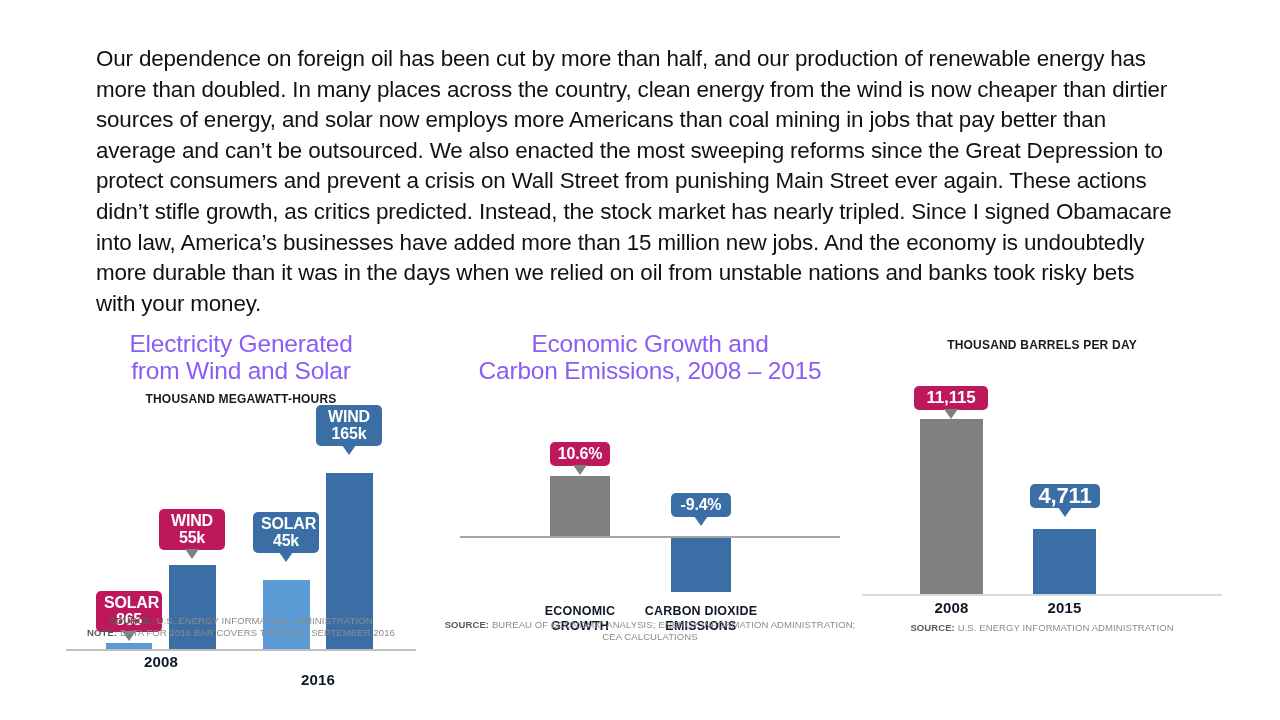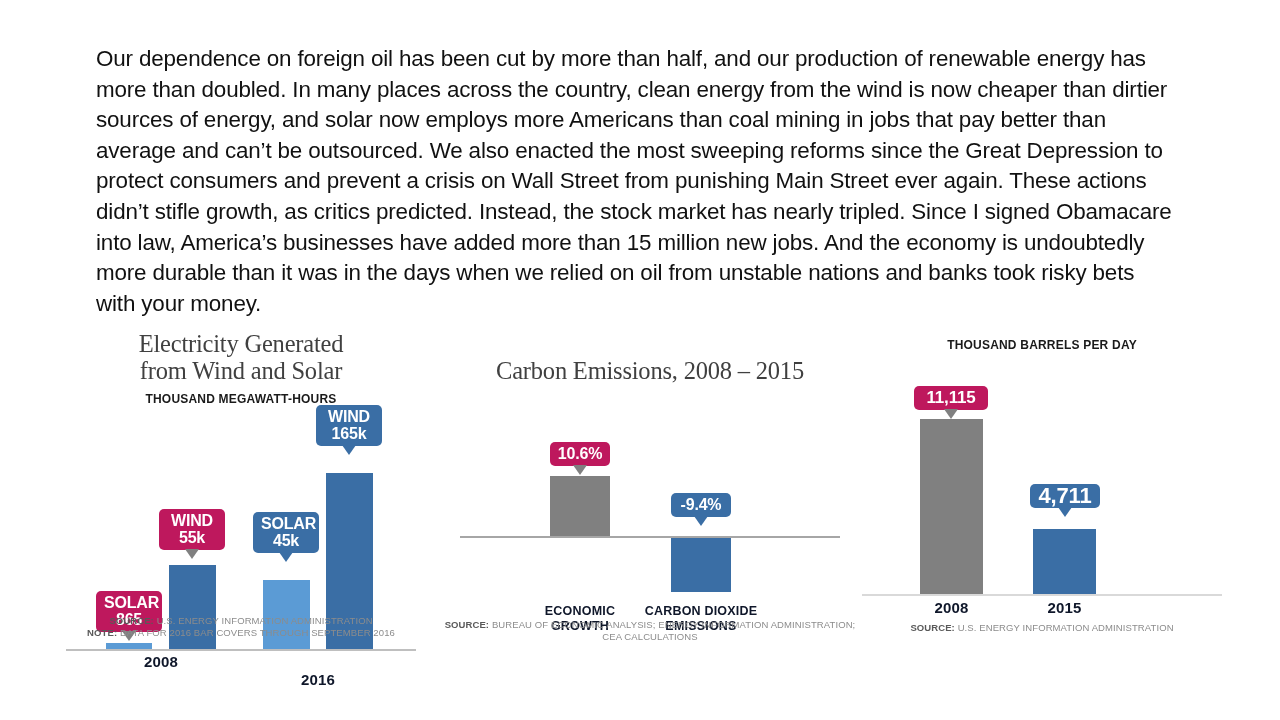--- a/index.html
+++ b/index.html
@@ -48,26 +48,26 @@
     position: absolute;
     top: 0;
     height: 330px;
   }
   #chart-wind-solar { left: 58px;  width: 366px; }
   #chart-growth     { left: 440px; width: 420px; }
   #chart-oil        { left: 862px; width: 360px; }
 
   .chart-title {
     text-align: center;
-    color: #404040;
+    color: #8b5cf6;
     font-size: 25px;
     line-height: 27px;
     font-weight: 400;
     letter-spacing: -0.2px;
-    font-family: Liberation Serif, serif;
+    font-family: Liberation Sans, sans-serif;
   }
   .chart-title.two-line { font-size: 24.5px; }
   .chart-subtitle {
     text-align: center;
     color: #1a1a1a;
     font-size: 12px;
     font-weight: bold;
     letter-spacing: 0.2px;
     margin-top: 8px;
   }
@@ -206,21 +206,21 @@
         </div>
         <div>
           <b>NOTE:</b><span> DATA FOR 2016 BAR COVERS THROUGH SEPTEMBER 2016</span>
         </div>
       </div>
     </div>
 
     <div class="chart" id="chart-growth">
 
       <div class="chart-title two-line">
-        <br>
+        <span>Economic Growth and</span><br>
         <span>Carbon Emissions, 2008 – 2015</span>
       </div>
 
       <div class="plot" style="height:245px; margin-top:24px;">
 
         <div class="axis-line" style="top:128px; left:20px; right:20px; background:#a6a6a6; height:2px;"></div>
 
         <div style="position:absolute; left:110px; width:60px; top:68px; height:60px; background:#808080;"></div>
 
         <div style="position:absolute; left:231px; width:60px; top:130px; height:54px; background:#3a6ea5;"></div>

